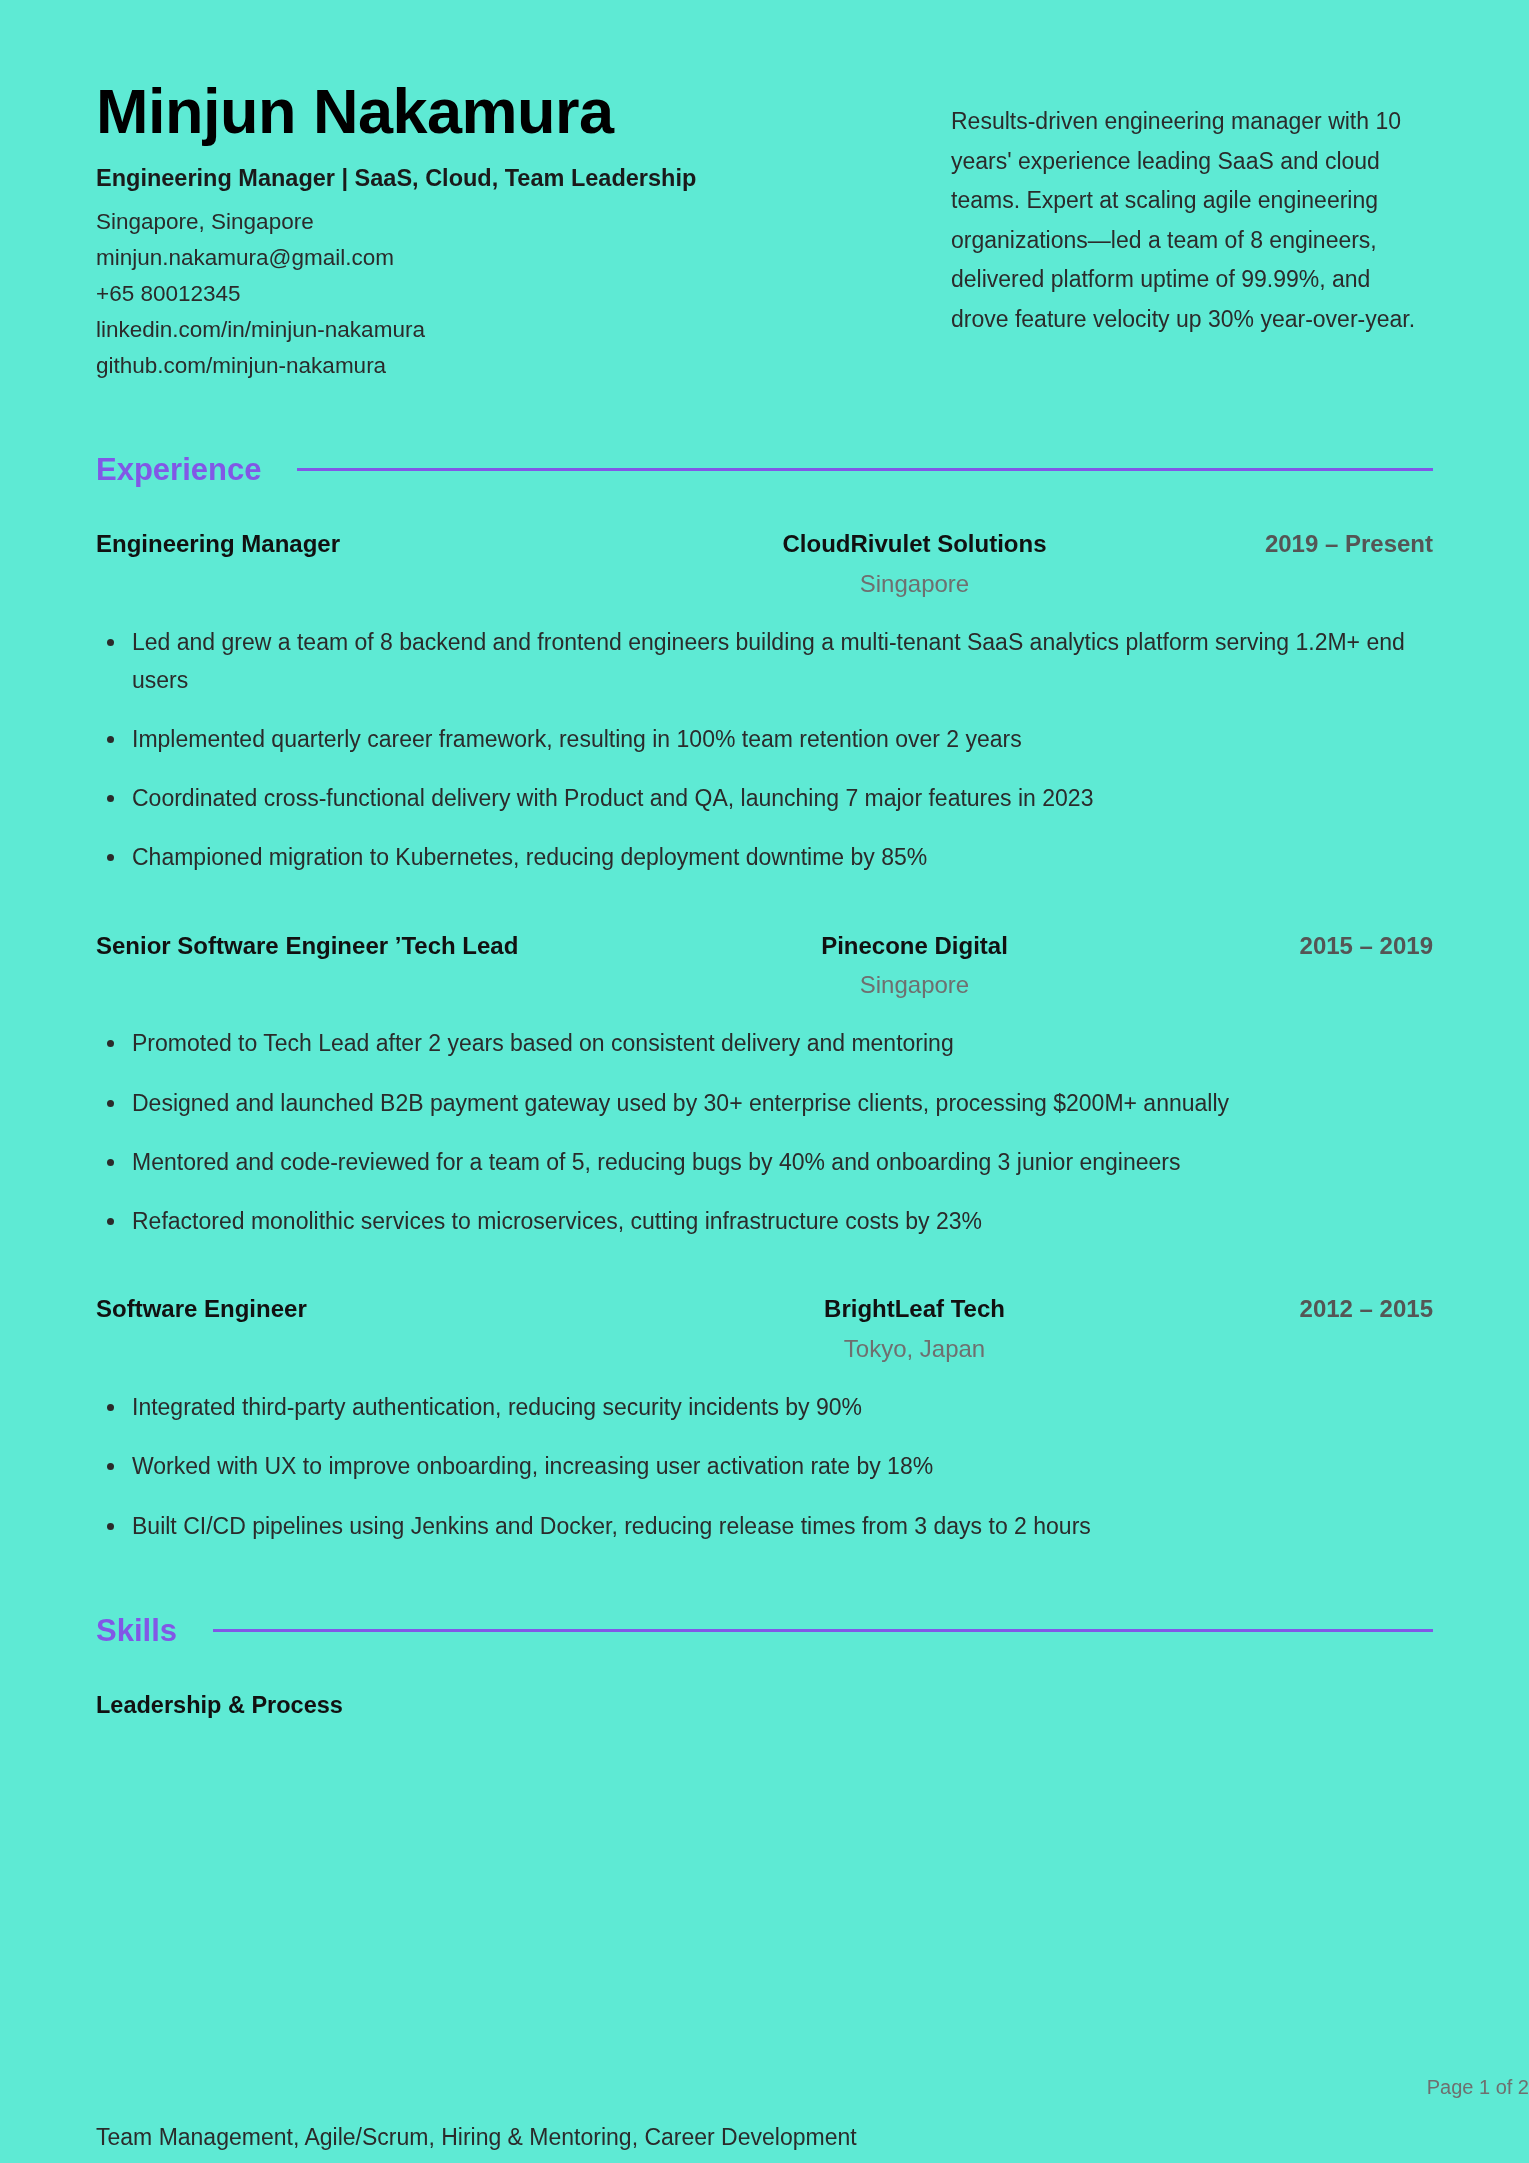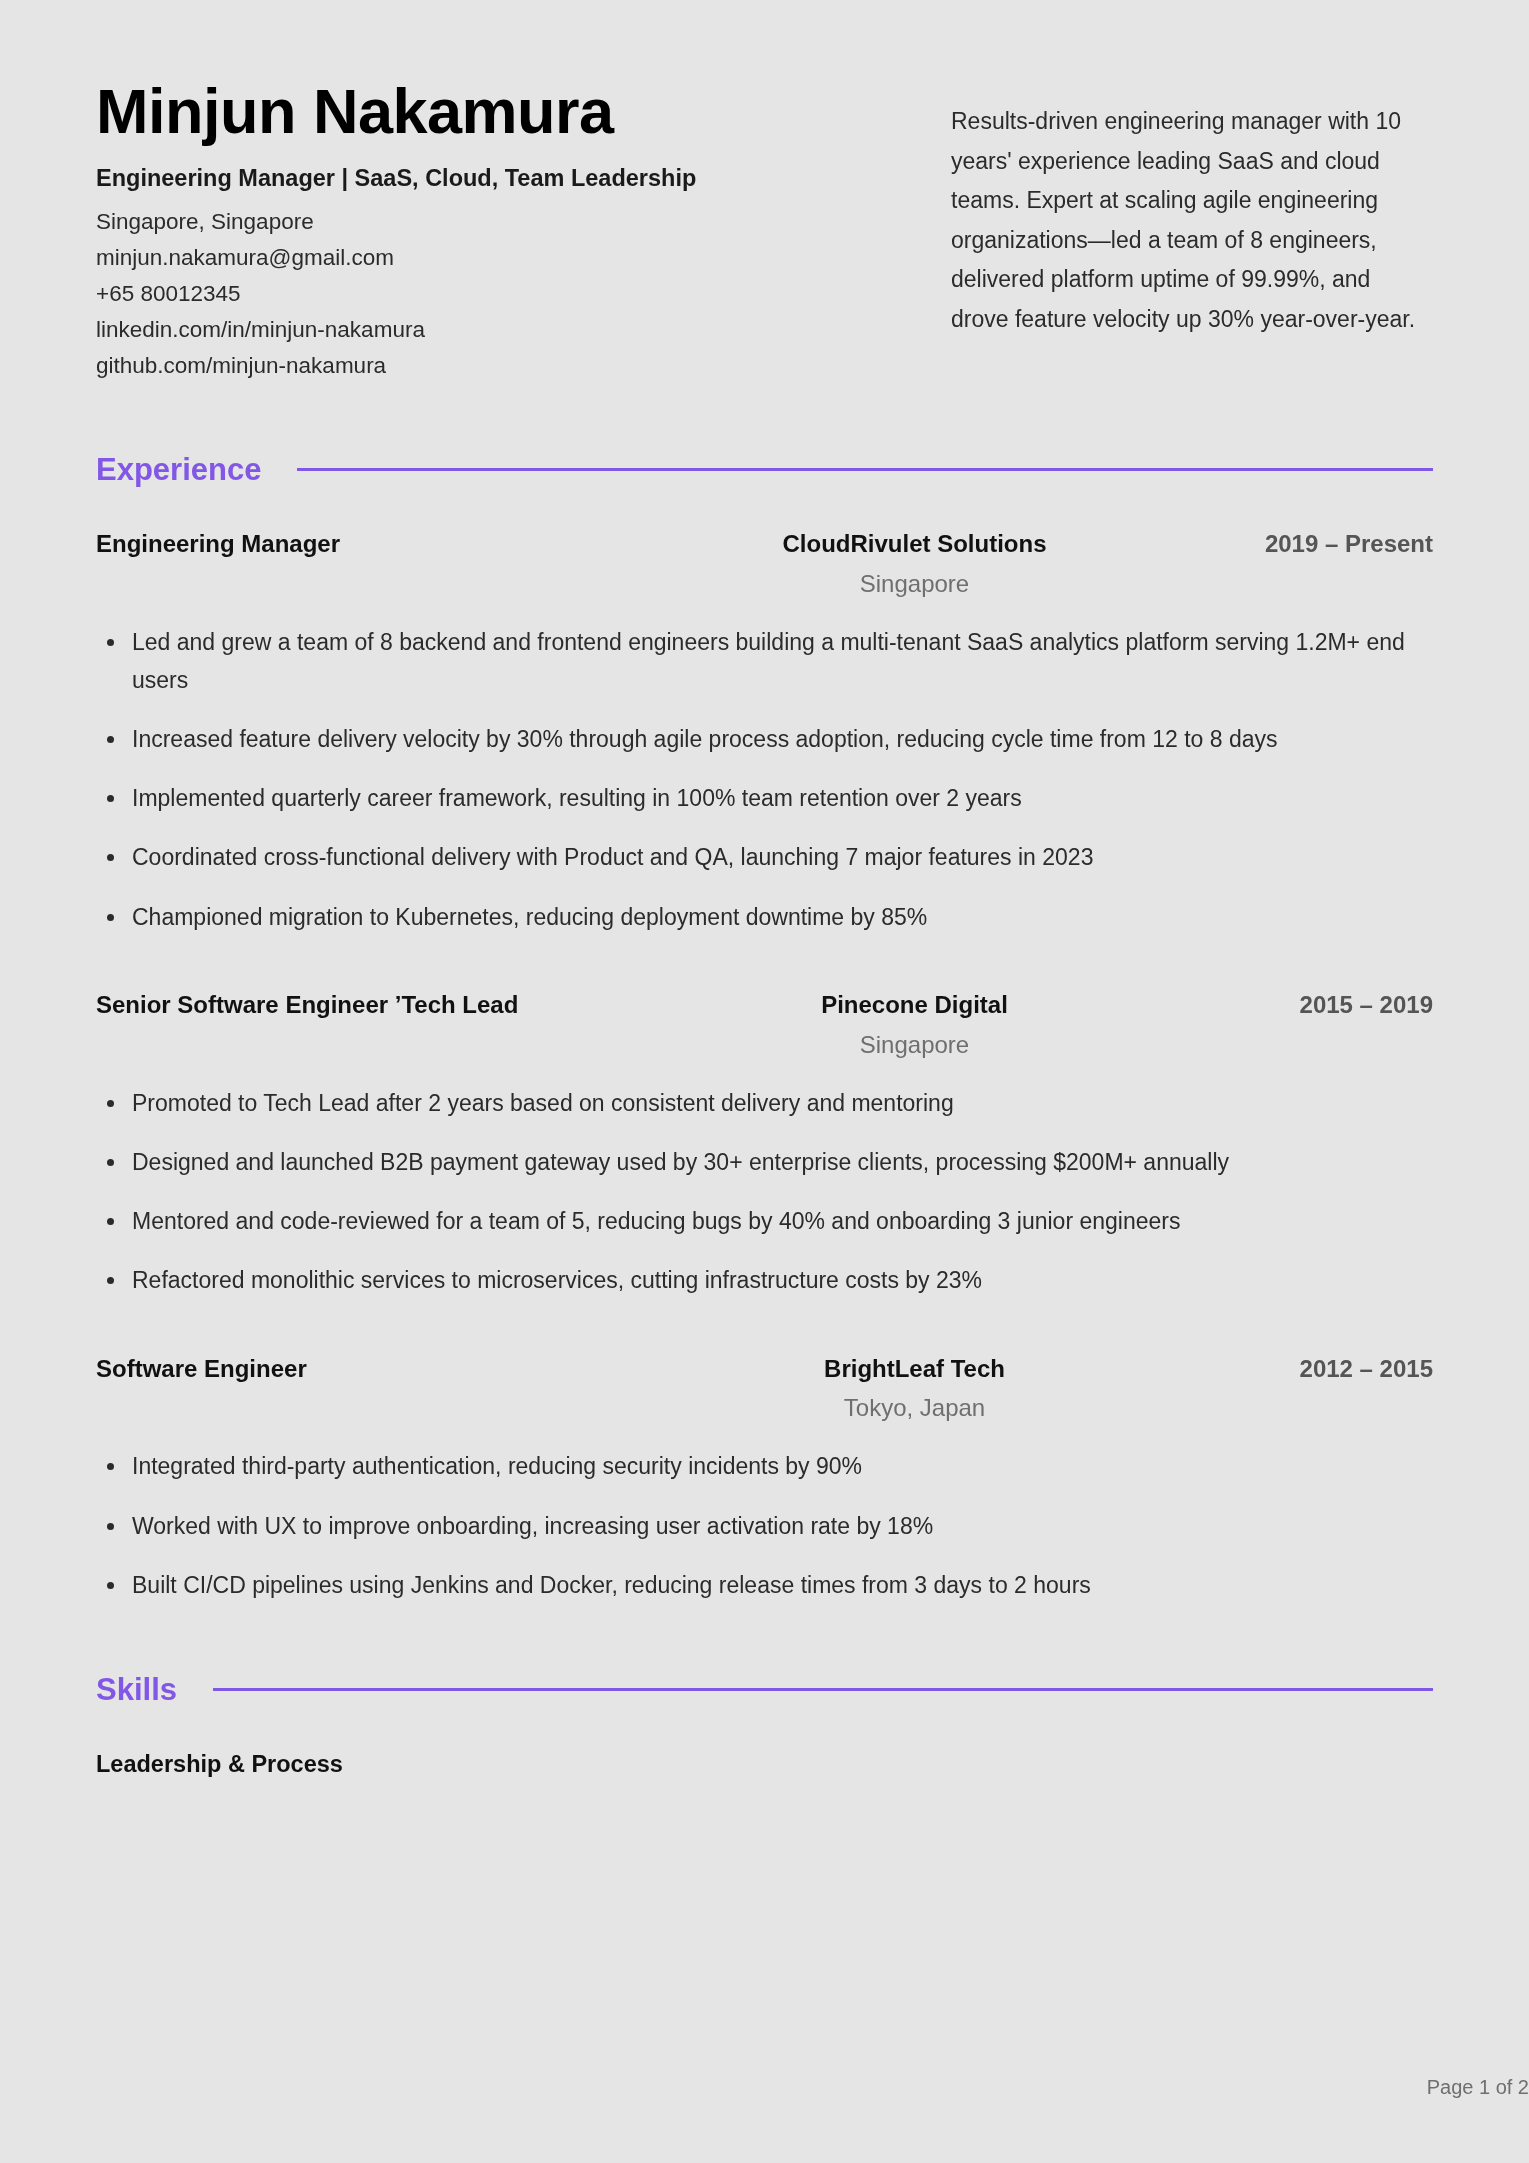--- a/index.html
+++ b/index.html
@@ -8,21 +8,21 @@
     background: #ffffff;
   }
   body {
     font-family: "Liberation Sans", sans-serif;
     color: #231f20;
   }
   .page {
     position: relative;
     width: 1529px;
     height: 2163px;
-    background: #e5e5e5;
+    background: #5eead4;
     box-sizing: border-box;
     padding: 78px 96px 0 96px;
     overflow: hidden;
   }
 
   
   .header {
     display: flex;
     flex-direction: row;
     align-items: flex-start;
@@ -222,21 +222,20 @@
         <div class="job-head">
           <div class="job-title">Engineering Manager</div>
           <div class="job-mid">
             <div class="job-company">CloudRivulet Solutions</div>
             <div class="job-location">Singapore</div>
           </div>
           <div class="job-dates">2019 – Present</div>
         </div>
         <ul class="bullets">
           <li>Led and grew a team of 8 backend and frontend engineers building a multi-tenant SaaS analytics platform serving 1.2M+ end users</li>
-          <li>Increased feature delivery velocity by 30% through agile process adoption, reducing cycle time from 12 to 8 days</li>
           <li>Implemented quarterly career framework, resulting in 100% team retention over 2 years</li>
           <li>Coordinated cross-functional delivery with Product and QA, launching 7 major features in 2023</li>
           <li>Championed migration to Kubernetes, reducing deployment downtime by 85%</li>
         </ul>
       </div>
 
       <div class="job">
         <div class="job-head">
           <div class="job-title">Senior Software Engineer ʼTech Lead</div>
           <div class="job-mid">

